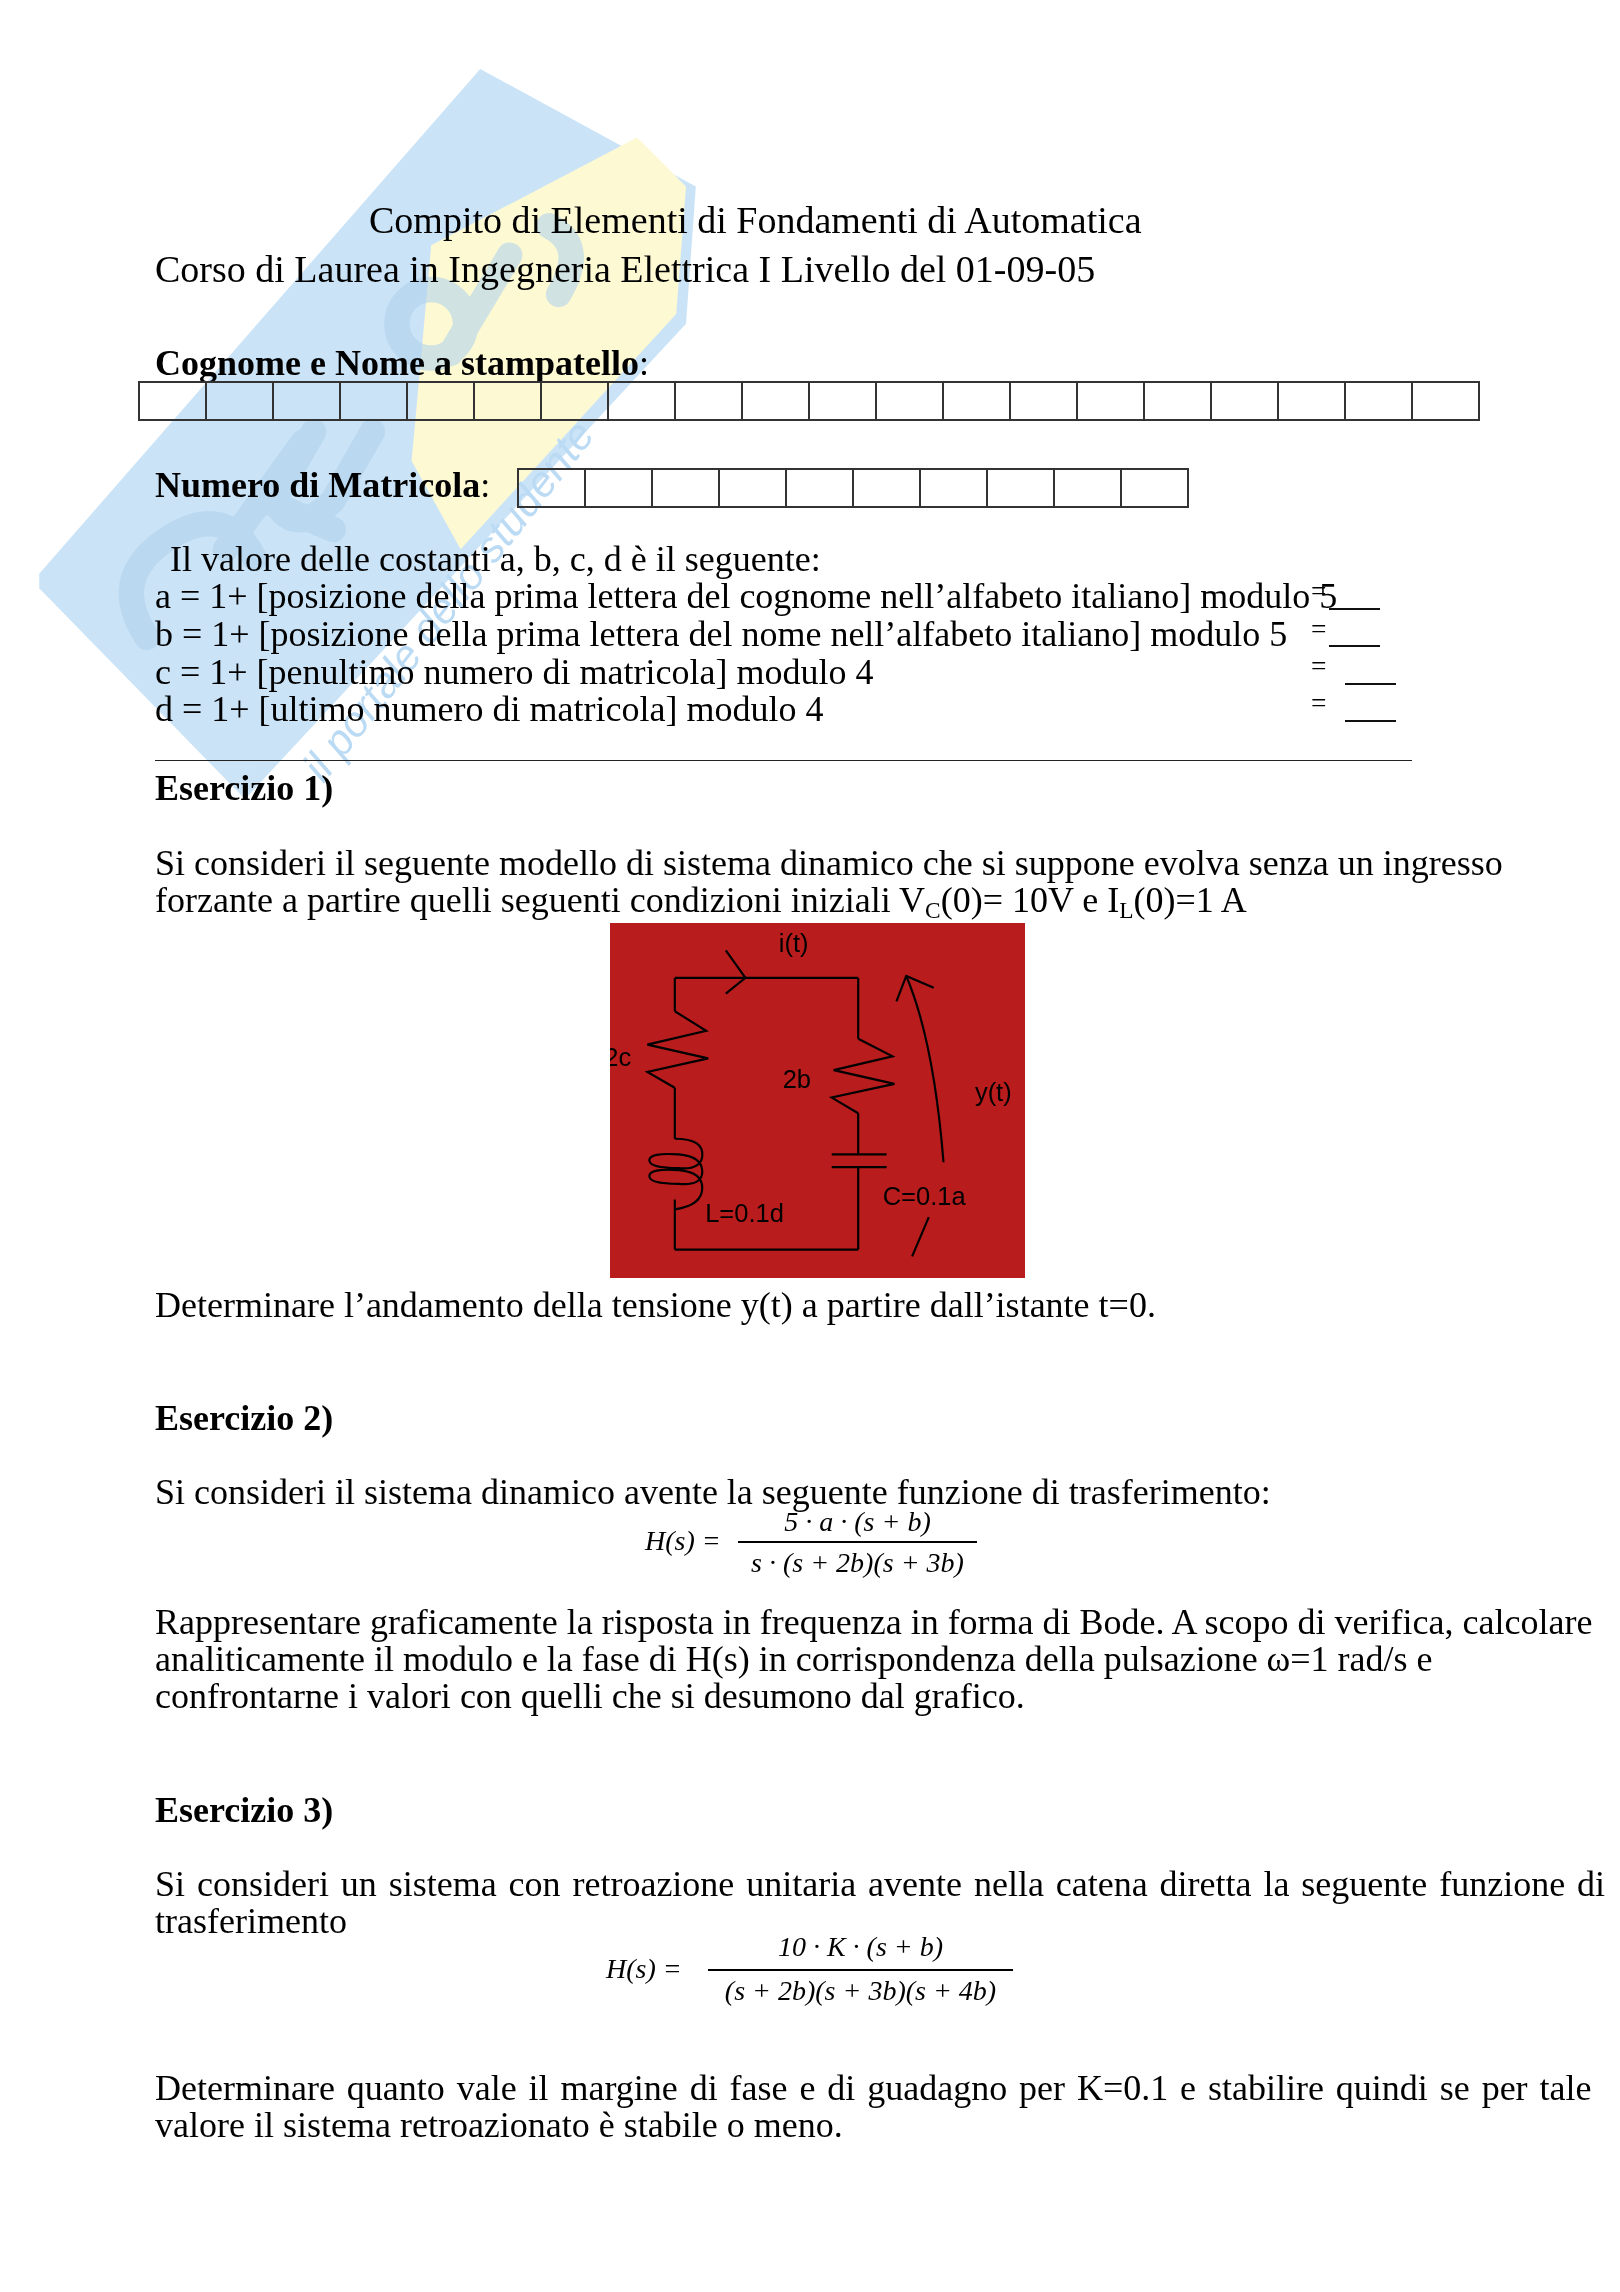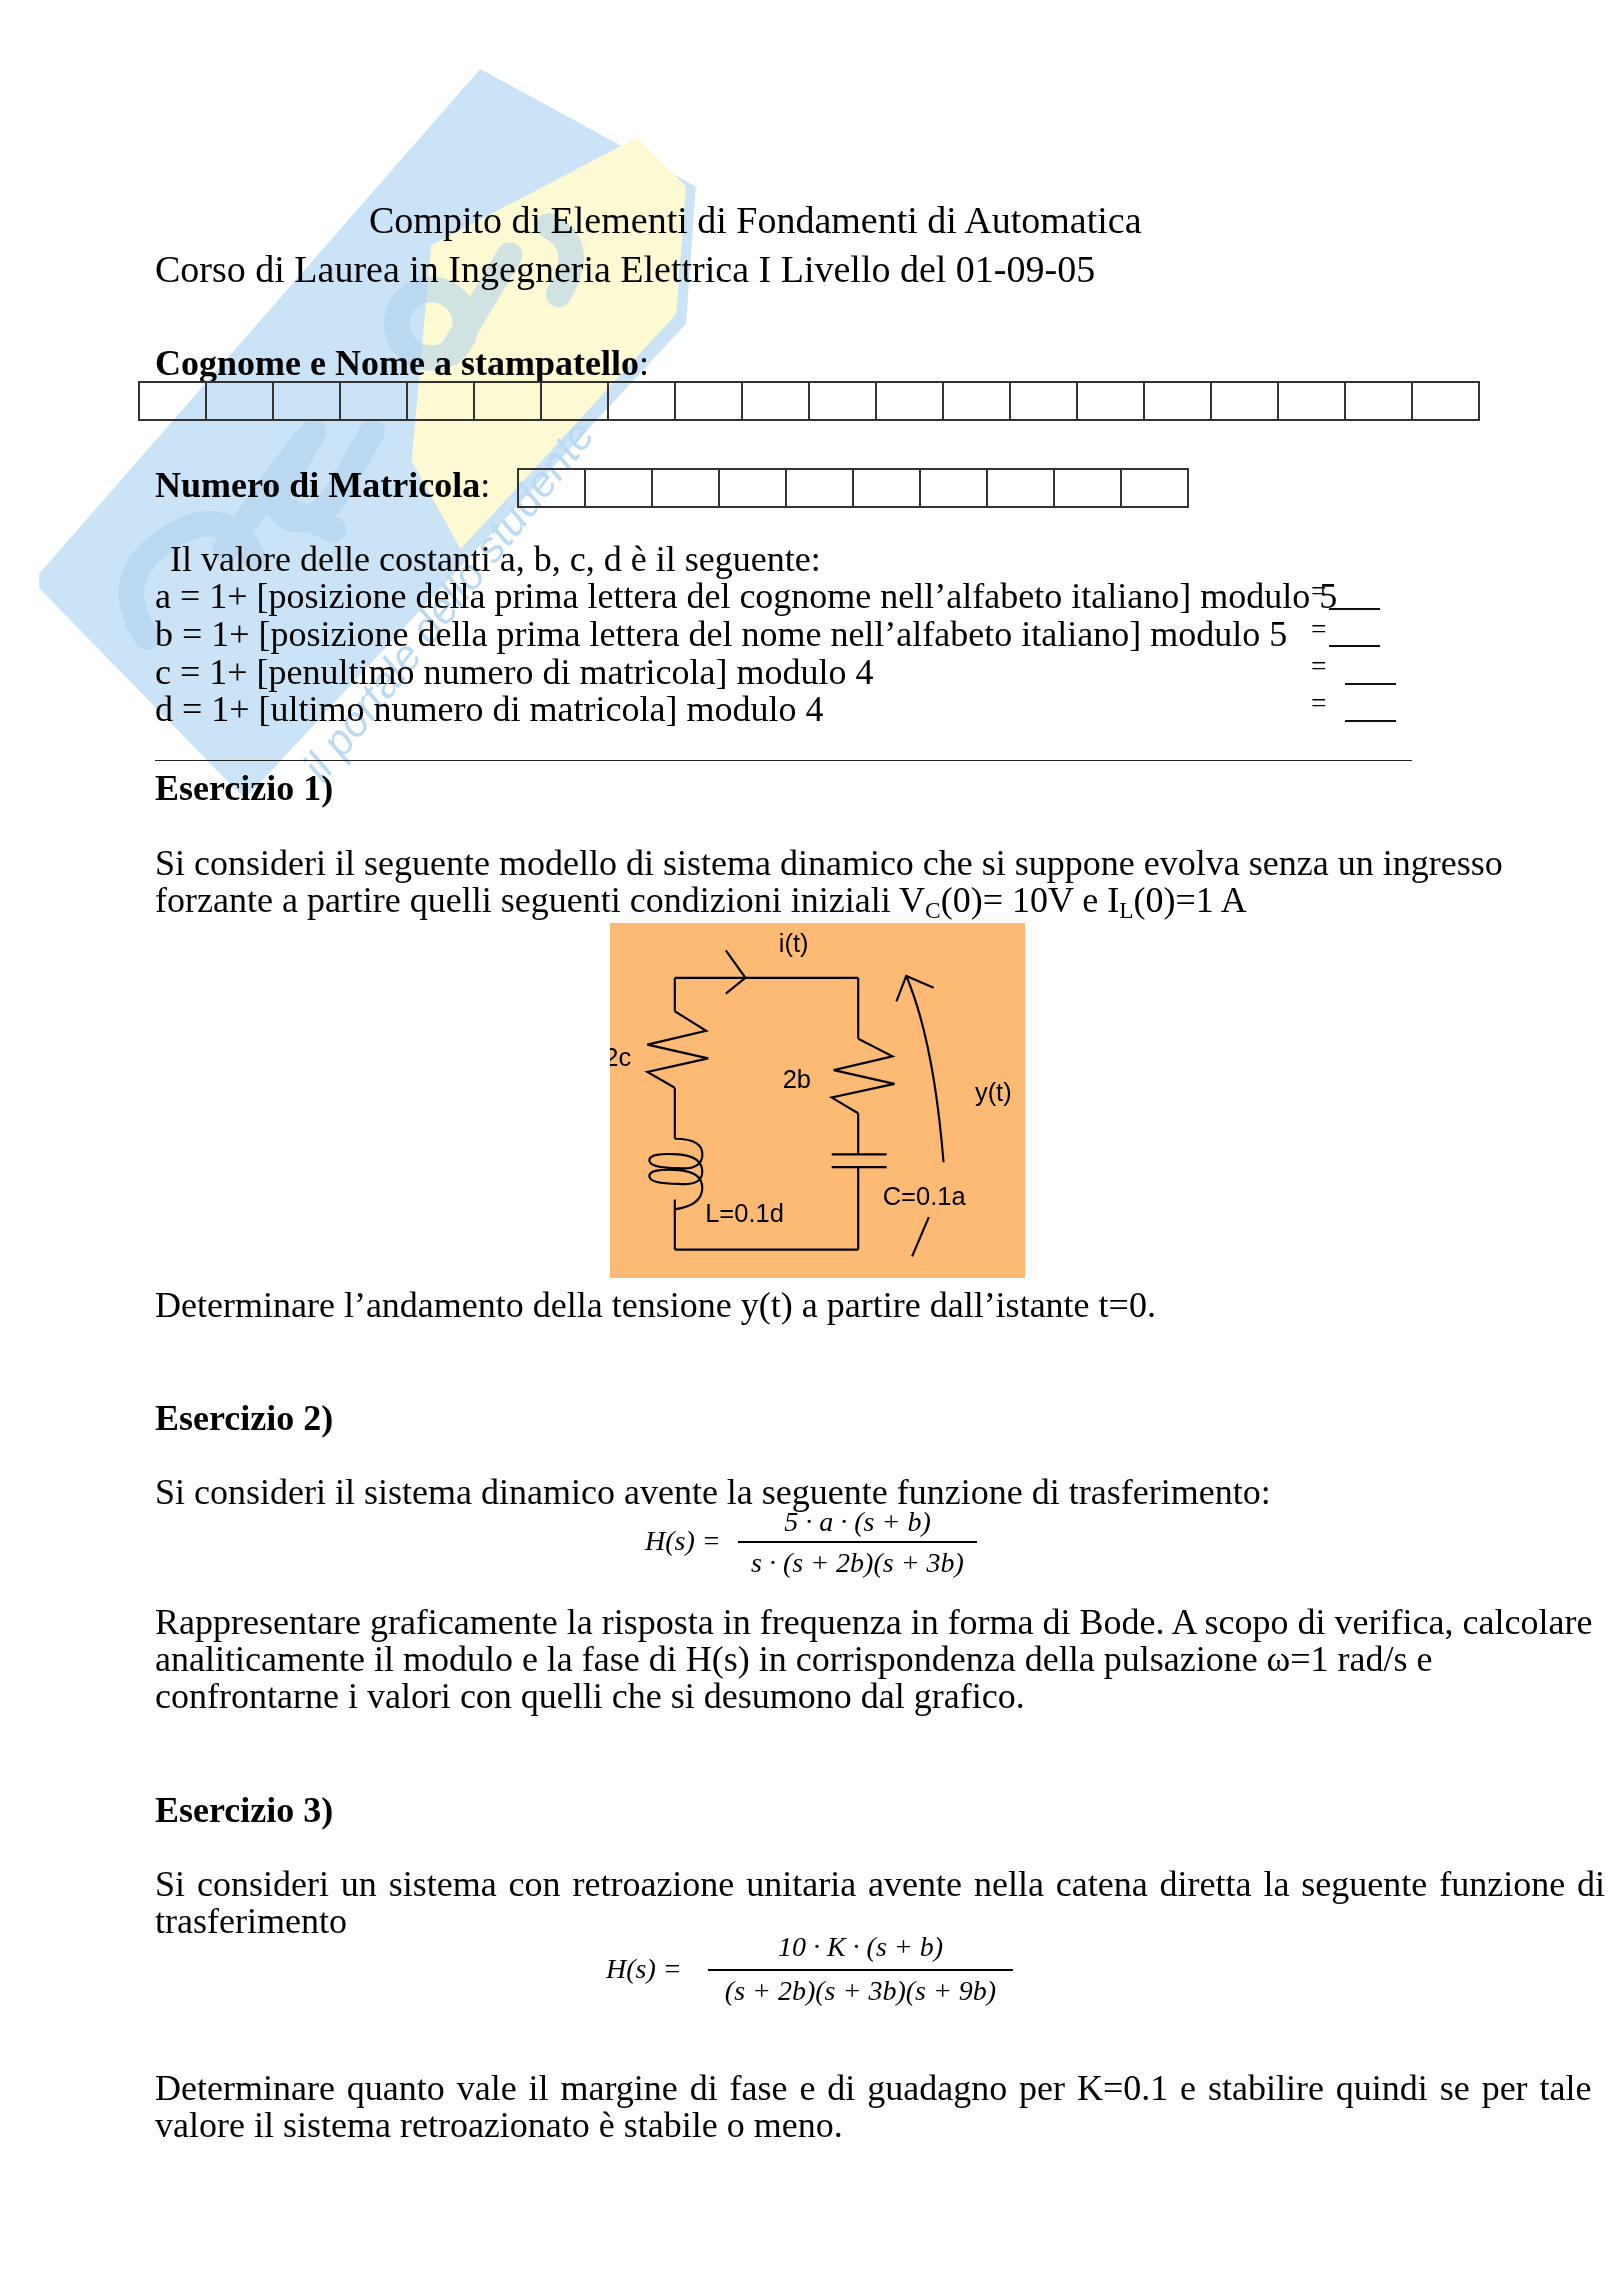--- a/index.html
+++ b/index.html
@@ -11,21 +11,21 @@
   .body { font-size: 36px; line-height: 1; }
   .bold { font-weight: bold; }
   .boxrow { position: absolute; display: flex; border-top: 2px solid #333; border-bottom: 2.5px solid #333; border-left: 2px solid #333; }
   .boxrow .cell { width: 65px; height: 36px; border-right: 2px solid #333; }
   .hr { position: absolute; height: 0; border-top: 1.5px solid #222; }
   .blank { position: absolute; border-top: 2px solid #111; width: 51px; }
   .eq { position: absolute; font-size: 27.4px; }
   .math { font-family: "Liberation Serif", "DejaVu Serif", serif; font-size: 28px; }
   .math i { font-style: italic; }
   .frac-bar { position: absolute; border-top: 2.5px solid #000; }
-  .circuit { position: absolute; left: 610px; top: 923px; width: 415px; height: 355px; background: #fdba74; }
+  .circuit { position: absolute; left: 610px; top: 923px; width: 415px; height: 355px; background: #b91c1c; }
   .circuit text { font-family: "Liberation Sans", "DejaVu Sans", sans-serif; font-size: 26px; fill: #000; }
   sub { font-size: 0.65em; vertical-align: -0.25em; }
 </style>
 </head>
 <body>
 
 <svg class="watermark" viewBox="0 0 1653 2339">
   <g opacity="0.45">
     <polygon points="40,585 490,70 710,190 700,330 250,815 40,600" fill="#8cc3ee"></polygon>
     <polygon points="440,250 650,140 700,190 690,320 470,560 420,470" fill="#fbf3a0"></polygon>
@@ -155,16 +155,16 @@
 <div class="abs body" style="left:155px; top:1604px;">Rappresentare graficamente la risposta in frequenza in forma di Bode. A scopo di verifica, calcolare</div>
 <div class="abs body" style="left:155px; top:1641px;">analiticamente il modulo e la fase di H(s) in corrispondenza della pulsazione ω=1 rad/s e</div>
 <div class="abs body" style="left:155px; top:1678px;">confrontarne i valori con quelli che si desumono dal grafico.</div>
 
 <div class="abs body bold" style="left:155px; top:1792px;">Esercizio 3)</div>
 <div class="abs body" style="left:155px; top:1866px; word-spacing:2.9px;">Si consideri un sistema con retroazione unitaria avente nella catena diretta la seguente funzione di</div>
 <div class="abs body" style="left:155px; top:1903px;">trasferimento</div>
 <div class="abs math" style="left:606px; top:1953px;"><i>H(s) =</i></div>
 <div class="abs math" style="left:708px; top:1931px; width:305px; text-align:center;"><i>10 · K · (s + b)</i></div>
 <div class="frac-bar" style="left:708px; top:1969px; width:305px;"></div>
-<div class="abs math" style="left:708px; top:1975px; width:305px; text-align:center;"><i>(s + 2b)(s + 3b)(s + 9b)</i></div>
+<div class="abs math" style="left:708px; top:1975px; width:305px; text-align:center;"><i>(s + 2b)(s + 3b)(s + 4b)</i></div>
 <div class="abs body" style="left:155px; top:2070px; word-spacing:2.9px;">Determinare quanto vale il margine di fase e di guadagno per K=0.1 e stabilire quindi se per tale</div>
 <div class="abs body" style="left:155px; top:2107px;">valore il sistema retroazionato è stabile o meno.</div>
 
 
 </body></html>

